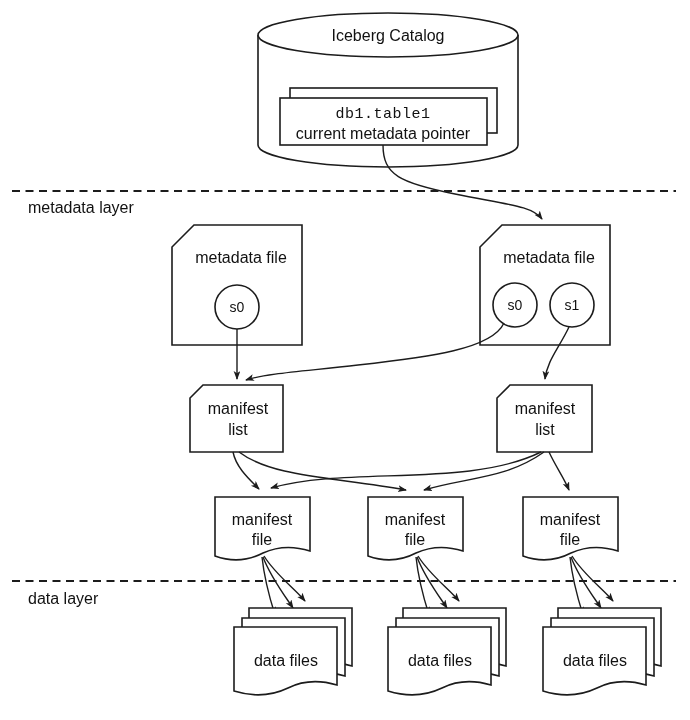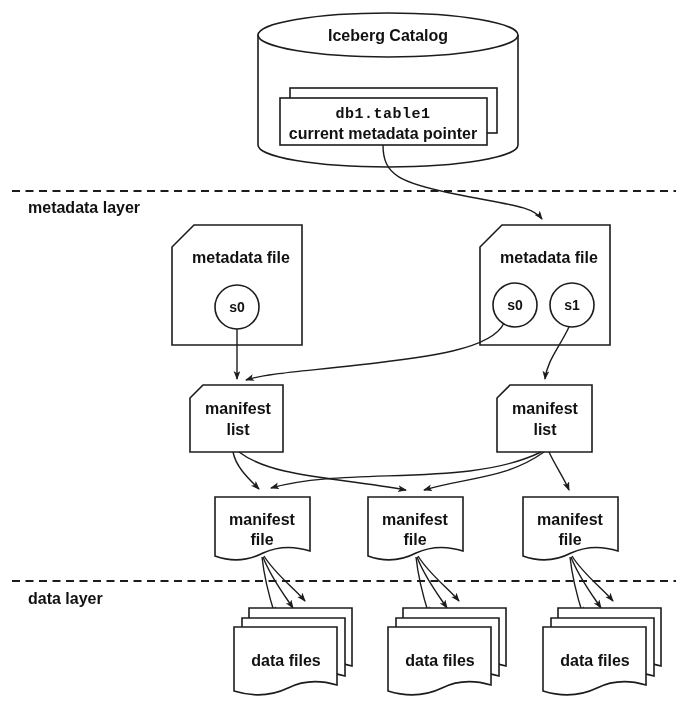--- a/index.html
+++ b/index.html
@@ -1,16 +1,16 @@
 <!DOCTYPE html>
 <html><head>
 <meta charset="utf-8">
 <style>
   html,body{margin:0;padding:0;background:#ffffff;}
-  .stage{width:690px;height:720px;position:relative;background:#fff;overflow:hidden;font-weight:bold;}
+  .stage{width:690px;height:720px;position:relative;background:#fff;overflow:hidden;}
   svg text{font-family:"Liberation Sans",sans-serif;fill:#111;}
   svg text.mono{font-family:"Liberation Mono","DejaVu Sans Mono",monospace;letter-spacing:.5px;}
   .shape{fill:#ffffff;stroke:#1c1c1c;stroke-width:1.6;}
   .edge{fill:none;stroke:#1c1c1c;stroke-width:1.4;}
   .dash{fill:none;stroke:#1c1c1c;stroke-width:1.8;stroke-dasharray:8 5.5;}
 </style>
 </head>
 <body>
 
 <div class="stage">

